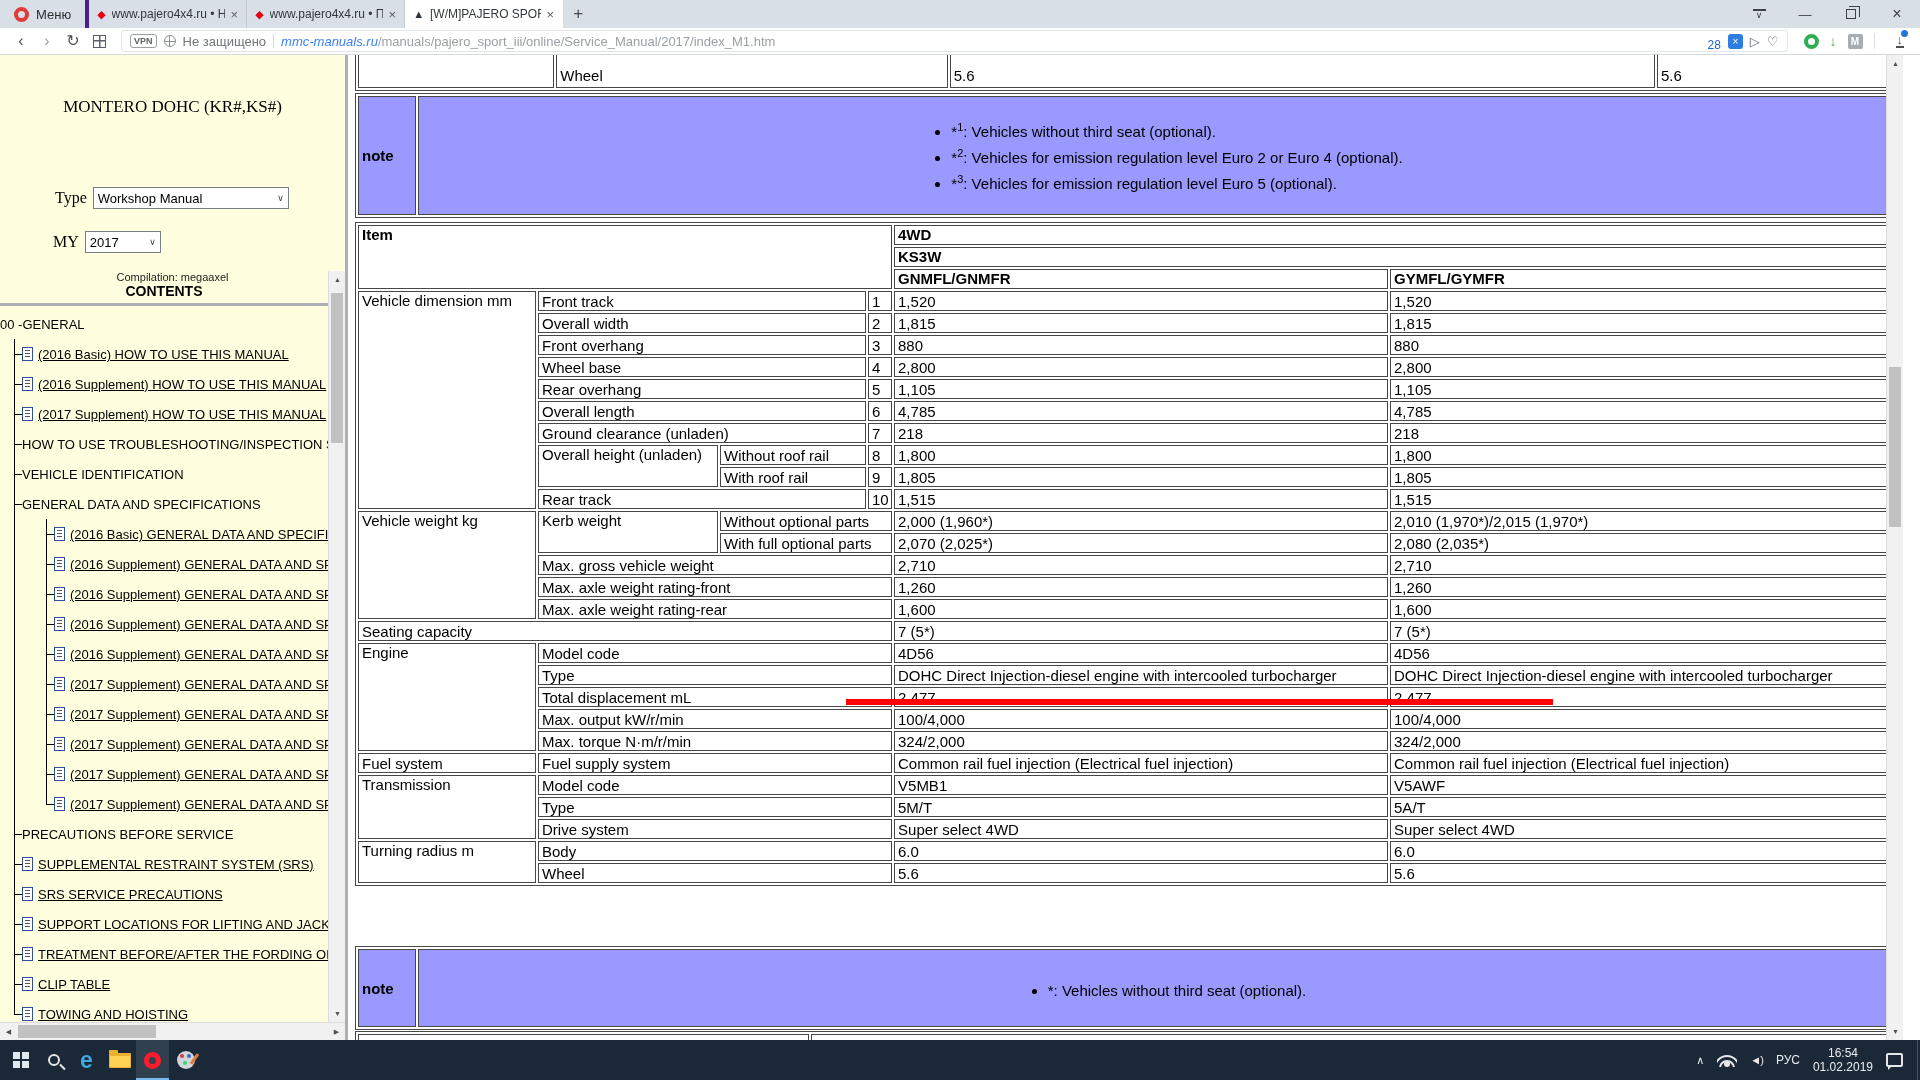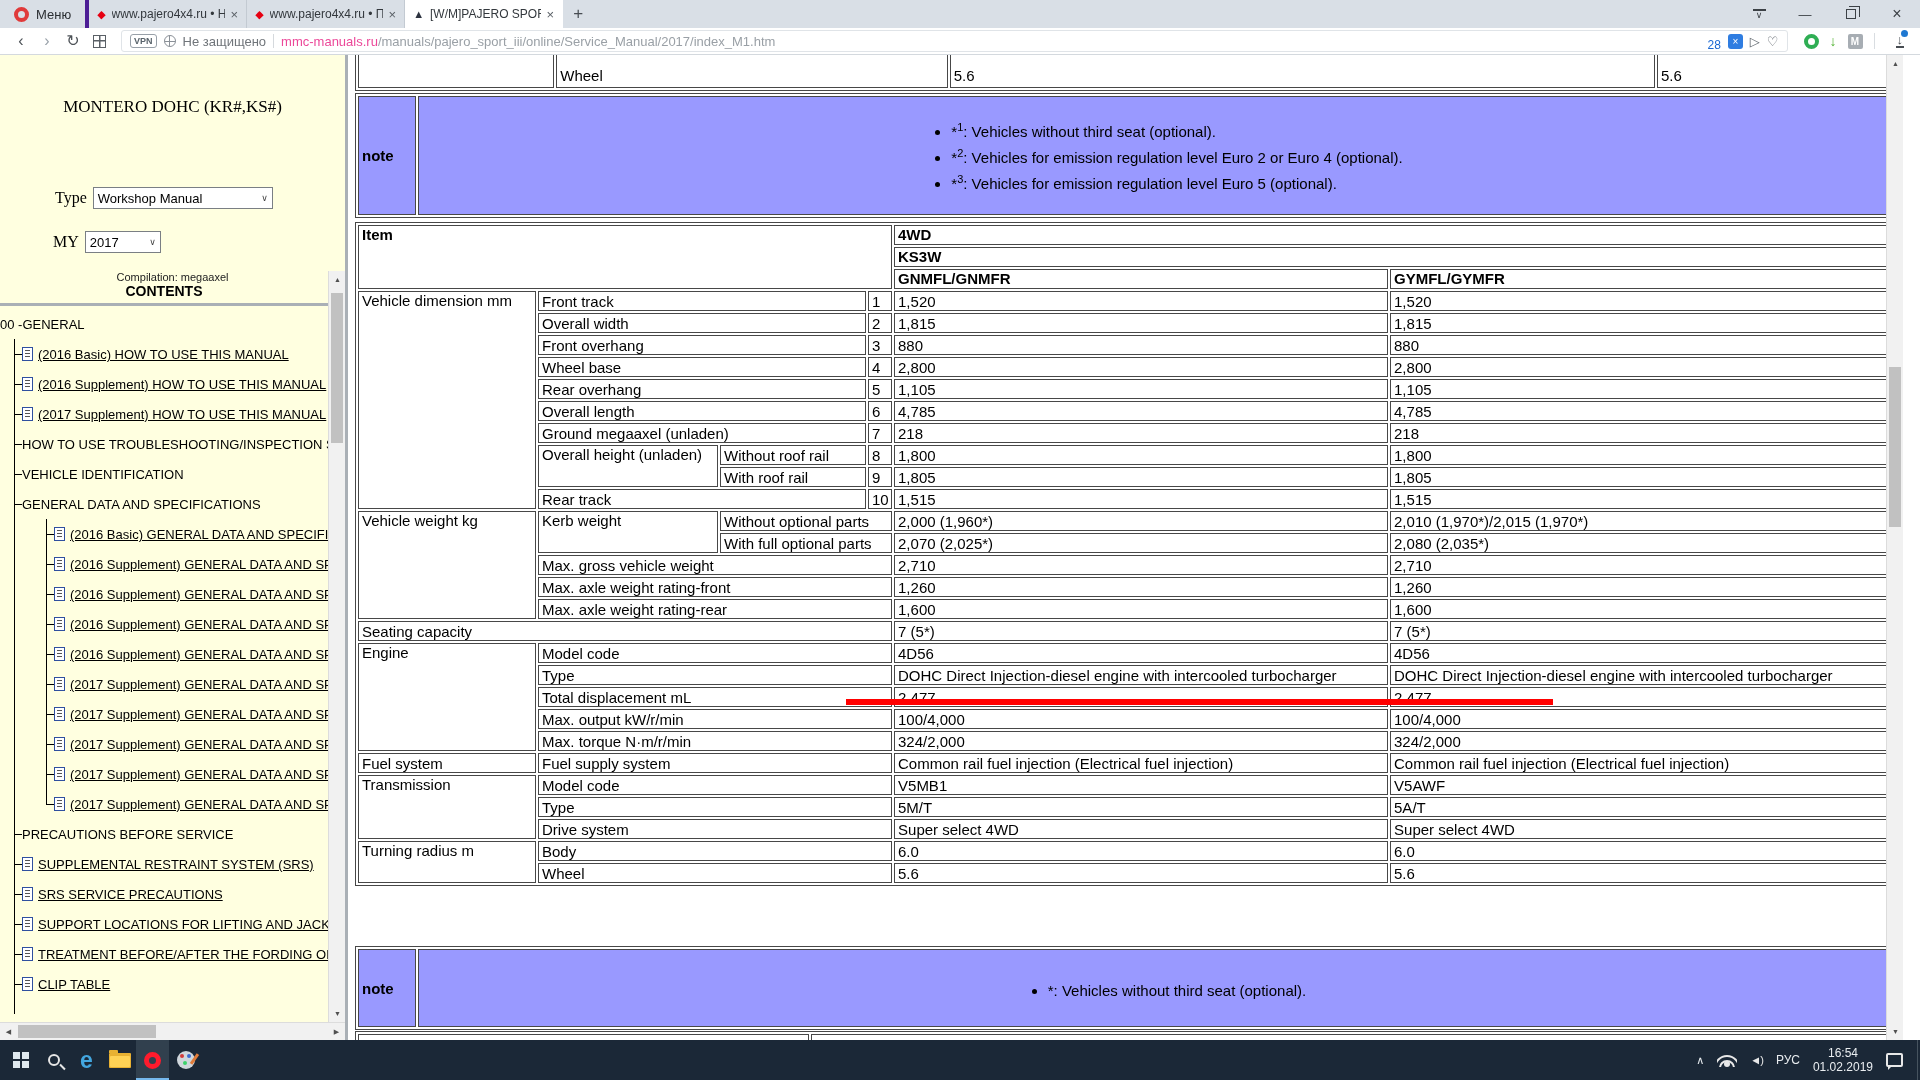--- a/index.html
+++ b/index.html
@@ -44,21 +44,21 @@
   .addr { flex:1; height:22px; margin:0 8px; border:1px solid #e0e4e8; border-radius:3px;
           display:flex; align-items:center; padding:0 8px; gap:7px; font-size:13px; background:#fff; }
   .vpn-badge { border:1px solid #98a0a8; border-radius:3px; font-size:9px; font-weight:bold;
                color:#5a646c; padding:0 3px; line-height:12px; }
   .globe-ic { width:12px; height:12px; border:1px solid #8a9097; border-radius:50%; flex:0 0 auto;
               background-image:linear-gradient(#8a9097,#8a9097),linear-gradient(#8a9097,#8a9097);
               background-size:100% 1px,1px 100%; background-position:center center; background-repeat:no-repeat; }
   .sec-lbl { color:#70757a; white-space:nowrap; }
   .addr-sep { width:1px; height:14px; background:#d5d9dd; }
   .url { flex:1; white-space:nowrap; overflow:hidden; font-size:13px; }
-  .url .domain { color:#ec4899; }
+  .url .domain { color:#3b82f6;font-style:italic; }
   .url .path { color:#9aa0a6; }
   .blk-count { color:#1967d2; font-size:12px;margin-top:8px; }
   .blk-ic { width:15px; height:15px; background:#2f7de1; border-radius:3px; color:#fff;
             font-size:10px; line-height:15px; text-align:center; }
   .flow-ic, .heart-ic { color:#5f666d; font-size:13px; }
   .ext-area { display:flex; align-items:center; gap:11px; padding:0 8px; }
   .ring-ic { width:15px; height:15px; border:4px solid #2fae54; border-radius:50%; }
   .dl-arrow-ic { color:#54b435; font-weight:bold; font-size:14px; }
   .m-badge { width:15px; height:15px; background:#a7adb3; border-radius:2px; color:#fff;
              font-weight:bold; font-size:10px; line-height:15px; text-align:center; }
@@ -77,21 +77,21 @@
   .sb-top { position:relative; height:213px; border-bottom:3px solid #aab0b6;
             font-family:"Liberation Serif", serif; }
   .sb-title { text-align:center; margin-top:38px; font-size:17px; color:#000; line-height:27px; }
   .sb-row { position:absolute; left:0; display:flex; align-items:center; }
   .sb-row.type-row { top:94px; left:55px; }
   .sb-row.my-row { top:138px; left:53px; }
   .sb-lbl { font-size:16px; margin-right:6px; }
   .sb-select { height:22px; background:#fff; border:1px solid #7a7f84; display:flex;
                align-items:center; font-family:"Liberation Sans",sans-serif; font-size:13px; padding:0 4px; }
   .sb-select .chev { margin-left:auto; font-size:9px; color:#444; padding-left:8px; }
-  .type-select { width:180px; }
+  .type-select { width:196px; }
   .my-select { width:76px; }
   .compilation { position:absolute; top:178px; width:100%; text-align:center;
                  font-family:"Liberation Sans",sans-serif; font-size:11px; color:#222; }
 
   .sb-contents { position:absolute; left:0; top:216px; right:17px; bottom:18px; overflow:hidden; }
   .contents-title { text-align:center; font-weight:bold; font-size:14px; margin-top:12px; margin-bottom:10px; }
   .toc { position:relative; }
   .tree-line { position:absolute; width:1px; background:#000; }
   .tree-line.l1 { left:14px; top:30px; height:675px; }
   .tree-line.l2 { left:46px; top:210px; height:285px; }
@@ -381,20 +381,24 @@
               <a class="toc-lbl">SUPPORT LOCATIONS FOR LIFTING AND JACKING</a>
             </div>
             <div class="toc-row d1">
               <span class="doc-ic"></span>
               <a class="toc-lbl">TREATMENT BEFORE/AFTER THE FORDING OF A S</a>
             </div>
             <div class="toc-row d1">
               <span class="doc-ic"></span>
               <a class="toc-lbl">CLIP TABLE</a>
             </div>
+            <div class="toc-row d1">
+              <span class="doc-ic"></span>
+              <a class="toc-lbl">TOWING AND HOISTING</a>
+            </div>
           </div>
       </div>
 
       <div class="sb-vscroll">
         <div class="scroll-arrow up">▲</div>
         <div class="thumb"></div>
         <div class="scroll-arrow down">▼</div>
       </div>
       <div class="sb-hscroll">
         <div class="scroll-arrow">◀</div>
@@ -476,21 +480,21 @@
               <td>1,105</td>
               <td>1,105</td>
             </tr>
             <tr>
               <td colspan="2">Overall length</td>
               <td>6</td>
               <td>4,785</td>
               <td>4,785</td>
             </tr>
             <tr>
-              <td colspan="2">Ground megaaxel (unladen)</td>
+              <td colspan="2">Ground clearance (unladen)</td>
               <td>7</td>
               <td>218</td>
               <td>218</td>
             </tr>
             <tr>
               <td rowspan="2" class="vt">Overall height (unladen)</td>
               <td>Without roof rail</td>
               <td>8</td>
               <td>1,800</td>
               <td>1,800</td>

